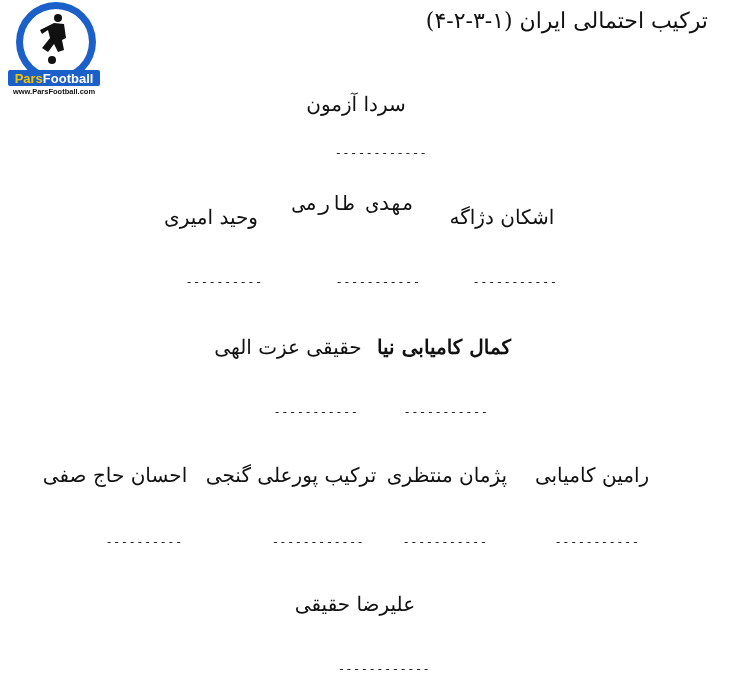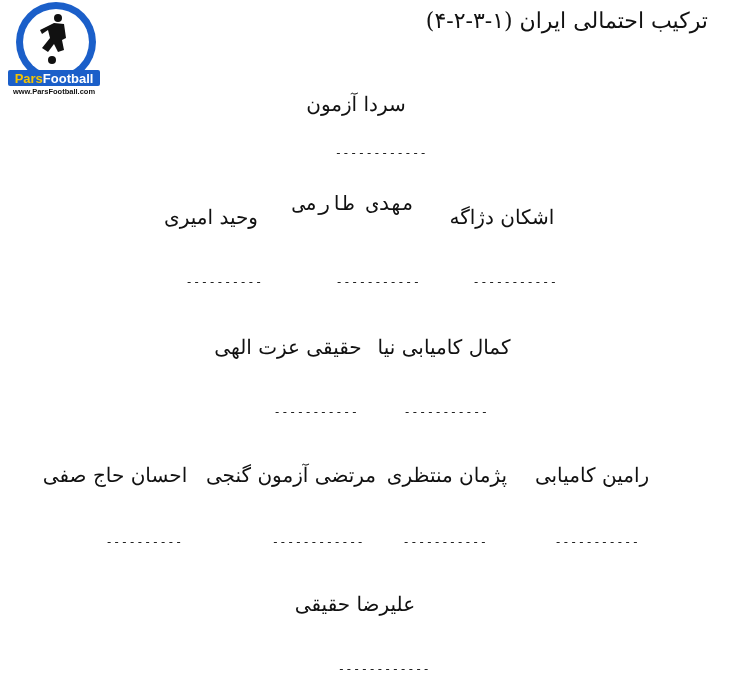--- a/index.html
+++ b/index.html
@@ -37,28 +37,28 @@
 <div class="abs name" style="right:384px; top:92px;">سردا آزمون</div>
 <div class="abs dash" style="left:381px; top:146px;">------------</div>
 
 <div class="abs name" style="right:238px; top:205px;">اشکان دژاگه</div>
 <div class="abs name" style="right:386px; top:191px;font-family:Liberation Mono, monospace;">مهدی طارمی</div>
 <div class="abs name" style="right:529px; top:205px;margin-left:28px;">وحید امیری</div>
 <div class="abs dash" style="left:515px; top:275px;">-----------</div>
 <div class="abs dash" style="left:378px; top:275px;">-----------</div>
 <div class="abs dash" style="left:224px; top:275px;">----------</div>
 
-<div class="abs name" style="right:296px; top:335px;">کمال کامیابی نیا</div>
+<div class="abs name" style="right:296px; top:335px;font-weight:bold;">کمال کامیابی نیا</div>
 <div class="abs name" style="right:452px; top:335px;">حقیقی عزت الهی</div>
 <div class="abs dash" style="left:446px; top:405px;">-----------</div>
 <div class="abs dash" style="left:316px; top:405px;">-----------</div>
 
 <div class="abs name" style="right:148px; top:463px;">رامین کامیابی</div>
 <div class="abs name" style="right:293px; top:463px;margin-left:40px;">پژمان منتظری</div>
-<div class="abs name" style="right:449px; top:463px;">مرتضی آزمون گنجی</div>
+<div class="abs name" style="right:449px; top:463px;">ترکیب پورعلی گنجی</div>
 <div class="abs name" style="right:625px; top:463px;">احسان حاج صفی</div>
 <div class="abs dash" style="left:597px; top:535px;">-----------</div>
 <div class="abs dash" style="left:445px; top:535px;">-----------</div>
 <div class="abs dash" style="left:318px; top:535px;">------------</div>
 <div class="abs dash" style="left:144px; top:535px;">----------</div>
 
 <div class="abs name" style="right:385px; top:592px;">علیرضا حقیقی</div>
 <div class="abs dash" style="left:384px; top:662px;">------------</div>
 
 </body></html>

